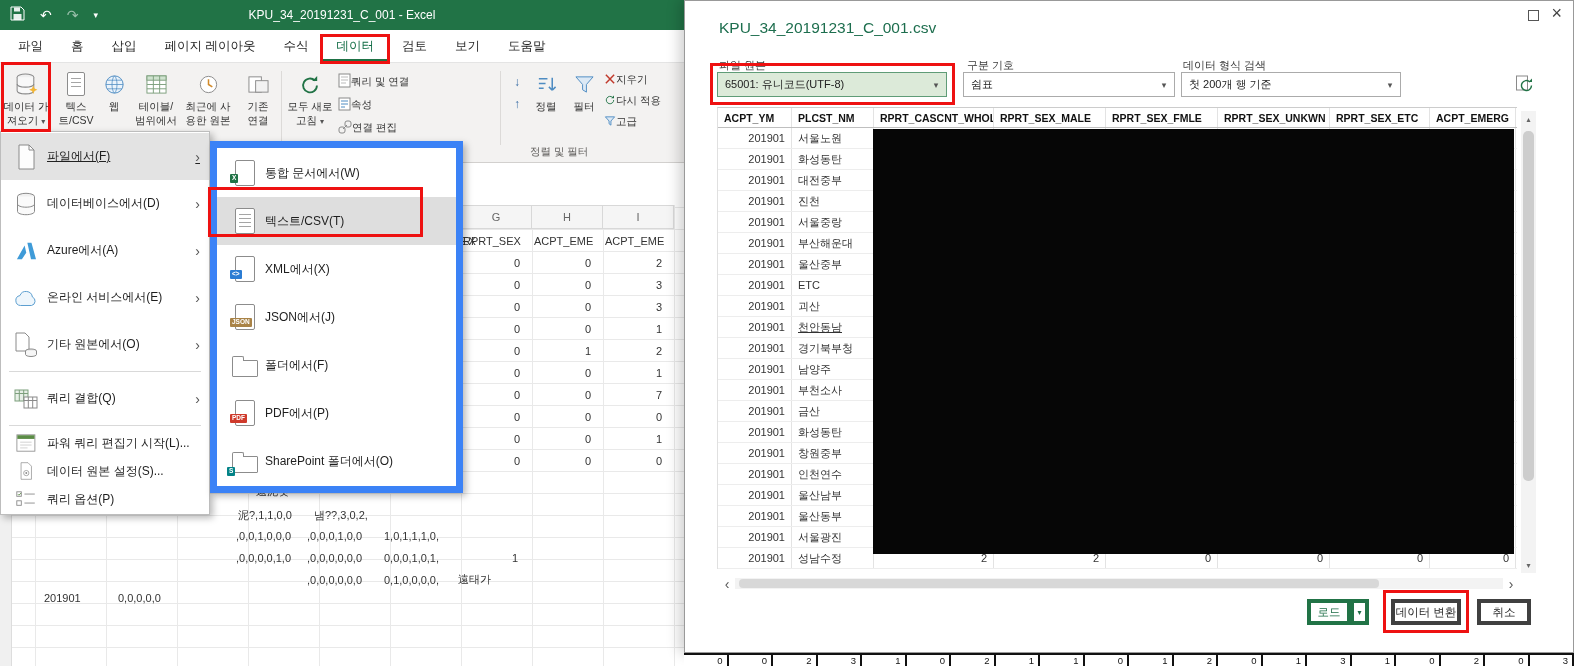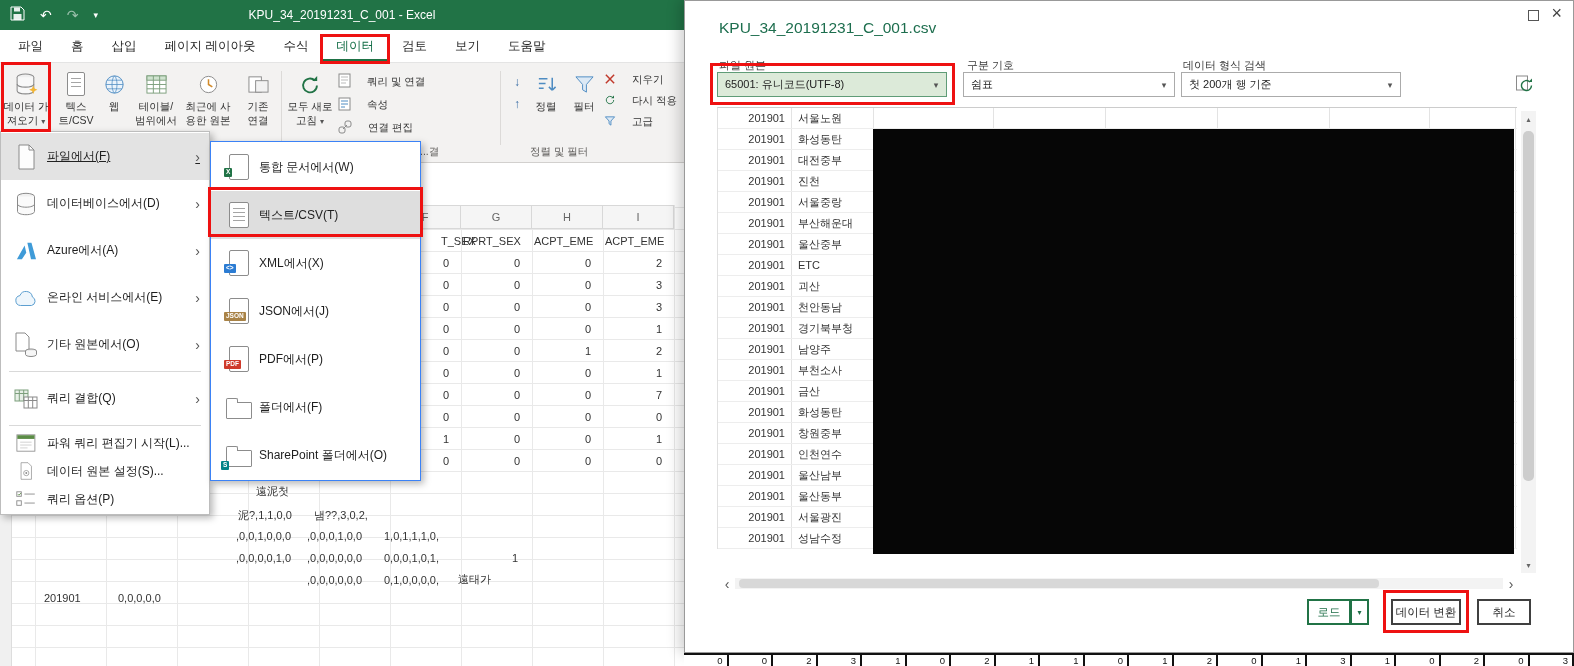--- a/index.html
+++ b/index.html
@@ -20,21 +20,21 @@
   display:flex;align-items:stretch;padding-left:4px;border-bottom:1px solid #e4e4e4;}
 .tab{padding:0 14px;font-size:12.5px;display:flex;align-items:center;color:#262626;white-space:nowrap;cursor:default;}
 .tab.active{color:#0f6b43;box-shadow:inset 0 -3px 0 #1e7145;}
 .ribbon{position:absolute;left:0;top:63px;right:0;height:100px;background:#f3f2f1;border-bottom:1px solid #d2d0ce;z-index:10;}
 .bigbtn{position:absolute;top:4px;height:80px;display:flex;flex-direction:column;align-items:center;
   font-size:10.5px;line-height:1.3;color:#333;text-align:center;cursor:default;}
 .bigbtn .ric{height:30px;display:flex;align-items:center;margin-top:2px;margin-bottom:1px;}
 .rcaret{font-size:8px;color:#555;}
 .rsep{position:absolute;top:8px;height:74px;width:1px;background:#dcdad8;}
 .smallcol{position:absolute;top:10px;display:flex;flex-direction:column;gap:7px;}
-.smallitem{display:flex;align-items:center;gap:16px;font-size:10.5px;color:#333;white-space:nowrap;cursor:default;}
+.smallitem{display:flex;align-items:center;gap:0;font-size:10.5px;color:#333;white-space:nowrap;cursor:default;}
 .minibtn{width:22px;height:18px;display:flex;align-items:center;justify-content:center;font-size:12px;color:#3a6ea5;cursor:default;}
 .grplabel{position:absolute;bottom:3px;font-size:10.5px;color:#605e5c;white-space:nowrap;}
 
 
 .sheet{position:absolute;inset:0;z-index:1;background:#fff;}
 .gridbg{position:absolute;left:0;top:205px;right:0;bottom:0;
   background-image:linear-gradient(#e9e9e9 1px,transparent 1px),linear-gradient(90deg,#e9e9e9 1px,transparent 1px);
   background-size:71px 22px;background-position:35px 2px;}
 .leftstrip{position:absolute;left:0;top:512px;width:12px;bottom:0;background:#f0f0f0;border-right:1px solid #ddd;}
 .colhead{position:absolute;top:205px;width:71px;height:24px;background:#f5f5f5;border:1px solid #d8d8d8;border-left:none;
@@ -48,21 +48,21 @@
 .menu{position:absolute;left:0;top:131px;width:210px;background:#fff;border:1px solid #bdbdbd;
   box-shadow:3px 3px 7px rgba(0,0,0,.28);z-index:30;padding:1px 0;}
 .mi{height:47px;display:flex;align-items:center;padding:0 6px 0 8px;cursor:default;}
 .mi.small{height:28px;}
 .mi.hl{background:#e3e3e3;text-decoration:underline;}
 .mic{width:34px;display:flex;justify-content:center;align-items:center;}
 .mi.small .mic svg{height:18px;width:auto;}
 .mlabel{flex:1;font-size:12px;color:#1e1e1e;padding-left:4px;white-space:nowrap;}
 .mchev{font-size:14px;color:#555;padding-right:3px;}
 .msep{height:1px;background:#d9d9d9;margin:3px 8px;}
-.submenu{position:absolute;left:210px;top:141px;width:211px;background:#fff;border:1px solid #3b82f6;
+.submenu{position:absolute;left:210px;top:141px;width:253px;background:#fff;border:7px solid #3b82f6;
   box-shadow:3px 3px 7px rgba(0,0,0,.28);z-index:31;padding:1px 0;text-align:center;}
 .smi{height:48px;display:flex;align-items:center;padding:0 8px;cursor:default;}
 .smi.hl{background:#dedede;}
 .smic{width:40px;display:flex;justify-content:center;}
 .smlabel{font-size:12px;color:#1e1e1e;white-space:nowrap;}
 .page{position:relative;width:20px;height:26px;background:#fff;border:1px solid #8c8c8c;border-radius:2px;}
 .page.lines::after{content:"";position:absolute;left:3px;right:3px;top:5px;bottom:5px;
   background:repeating-linear-gradient(to bottom,#a5a5a5 0 1px,transparent 1px 4px);}
 .badge{position:absolute;left:-6px;bottom:2px;color:#fff;font-size:6.5px;font-weight:bold;
   padding:1.5px 2px;border-radius:1px;line-height:1;}
@@ -92,21 +92,21 @@
 .tcell.num{justify-content:flex-end;}
 .tcell.txt{justify-content:flex-start;}
 .blackbox{position:absolute;left:188px;top:128px;width:641px;height:425px;background:#060606;z-index:5;}
 .vscroll{position:absolute;left:836px;top:110px;width:15px;height:462px;background:#f3f3f3;}
 .vthumb{position:absolute;left:2px;top:20px;width:11px;height:350px;background:#cdcdcd;border-radius:5px;}
 .varrow{position:absolute;left:0;width:15px;height:16px;display:flex;align-items:center;justify-content:center;font-size:8px;color:#666;}
 .hscroll{position:absolute;left:34px;top:574px;width:800px;height:17px;display:flex;align-items:center;z-index:6;}
 .harrow{width:16px;text-align:center;font-size:14px;color:#555;line-height:1;}
 .htrack{flex:1;height:11px;background:#f3f3f3;position:relative;}
 .hthumb{position:absolute;left:4px;top:1px;height:9px;width:640px;background:#d8d8d8;border-radius:4px;}
-.btn{position:absolute;top:598px;height:26px;border:2px solid #404040;background:#fff;font-size:11.5px;
+.btn{position:absolute;top:598px;height:26px;border:4px solid #404040;background:#fff;font-size:11.5px;
   color:#262626;display:flex;align-items:center;justify-content:center;cursor:default;}
 .btn.load{left:622px;width:44px;border-color:#217346;color:#1d6e46;}
 .btn.loadarrow{left:665px;width:19px;border-color:#217346;color:#1d6e46;font-size:8px;}
 .btn.transform{left:706px;width:70px;}
 .btn.cancel{left:792px;width:54px;}
 
 
 .strip{position:absolute;left:684px;top:653px;width:890px;height:13px;background:#222;display:flex;overflow:hidden;z-index:25;}
 .scell{width:44.5px;flex:none;height:16px;background:#fff;border-right:2px solid #111;border-top:2px solid #111;
   font-size:9.5px;color:#111;display:flex;justify-content:flex-end;padding-right:4px;}
@@ -481,31 +481,31 @@
         <div class="smi">
           <div class="smic">
             <div class="page">
               <div class="badge" style="background: rgb(169, 131, 71);">JSON</div>
             </div>
           </div>
           <div class="smlabel">JSON에서(J)</div>
         </div>
         <div class="smi">
           <div class="smic">
+            <div class="folder"></div>
+          </div>
+          <div class="smlabel">폴더에서(F)</div>
+        </div>
+        <div class="smi">
+          <div class="smic">
             <div class="page">
               <div class="badge" style="background: rgb(207, 58, 43);">PDF</div>
             </div>
           </div>
           <div class="smlabel">PDF에서(P)</div>
-        </div>
-        <div class="smi">
-          <div class="smic">
-            <div class="folder"></div>
-          </div>
-          <div class="smlabel">폴더에서(F)</div>
         </div>
         <div class="smi">
           <div class="smic">
             <div class="folder">
               <div class="badge" style="background: rgb(3, 131, 135);">S</div>
             </div>
           </div>
           <div class="smlabel">SharePoint 폴더에서(O)</div>
         </div>
       </div>
@@ -536,20 +536,30 @@
       <span>첫 200개 행 기준</span>
       <span class="ccaret">▾</span>
     </div>
     <div class="refreshic"><svg width="19" height="20" viewBox="0 0 19 20">
           <rect x="1.5" y="3" width="11" height="14" fill="#fff" stroke="#8a8a8a"></rect>
           <path d="M16.5 12.5a5 5 0 11-1.6-3.6" fill="none" stroke="#217346" stroke-width="1.4"></path>
           <path d="M17 5.5v3.6h-3.6z" fill="#217346"></path>
         </svg></div>
 
     <div class="ptable" id="previewTable">
+        <div class="trow thead">
+          <div class="tcell txt" style="width: 74px;">ACPT_YM</div>
+          <div class="tcell txt" style="width: 82px;">PLCST_NM</div>
+          <div class="tcell txt" style="width: 120px;">RPRT_CASCNT_WHOL</div>
+          <div class="tcell txt" style="width: 112px;">RPRT_SEX_MALE</div>
+          <div class="tcell txt" style="width: 112px;">RPRT_SEX_FMLE</div>
+          <div class="tcell txt" style="width: 112px;">RPRT_SEX_UNKWN</div>
+          <div class="tcell txt" style="width: 100px;">RPRT_SEX_ETC</div>
+          <div class="tcell txt" style="width: 86px;">ACPT_EMERG</div>
+        </div>
         <div class="trow">
           <div class="tcell num" style="width: 74px;">201901</div>
           <div class="tcell txt" style="width: 82px;">서울노원</div>
           <div class="tcell num" style="width: 120px;"></div>
           <div class="tcell num" style="width: 112px;"></div>
           <div class="tcell num" style="width: 112px;"></div>
           <div class="tcell num" style="width: 112px;"></div>
           <div class="tcell num" style="width: 100px;"></div>
           <div class="tcell num" style="width: 86px;"></div>
         </div>
@@ -628,21 +638,21 @@
           <div class="tcell txt" style="width: 82px;">괴산</div>
           <div class="tcell num" style="width: 120px;"></div>
           <div class="tcell num" style="width: 112px;"></div>
           <div class="tcell num" style="width: 112px;"></div>
           <div class="tcell num" style="width: 112px;"></div>
           <div class="tcell num" style="width: 100px;"></div>
           <div class="tcell num" style="width: 86px;"></div>
         </div>
         <div class="trow">
           <div class="tcell num" style="width: 74px;">201901</div>
-          <div class="tcell txt" style="width: 82px;">천안동남</div>
+          <div class="tcell txt" style="width: 82px; text-decoration: underline;">천안동남</div>
           <div class="tcell num" style="width: 120px;"></div>
           <div class="tcell num" style="width: 112px;"></div>
           <div class="tcell num" style="width: 112px;"></div>
           <div class="tcell num" style="width: 112px;"></div>
           <div class="tcell num" style="width: 100px;"></div>
           <div class="tcell num" style="width: 86px;"></div>
         </div>
         <div class="trow">
           <div class="tcell num" style="width: 74px;">201901</div>
           <div class="tcell txt" style="width: 82px;">경기북부청</div>

